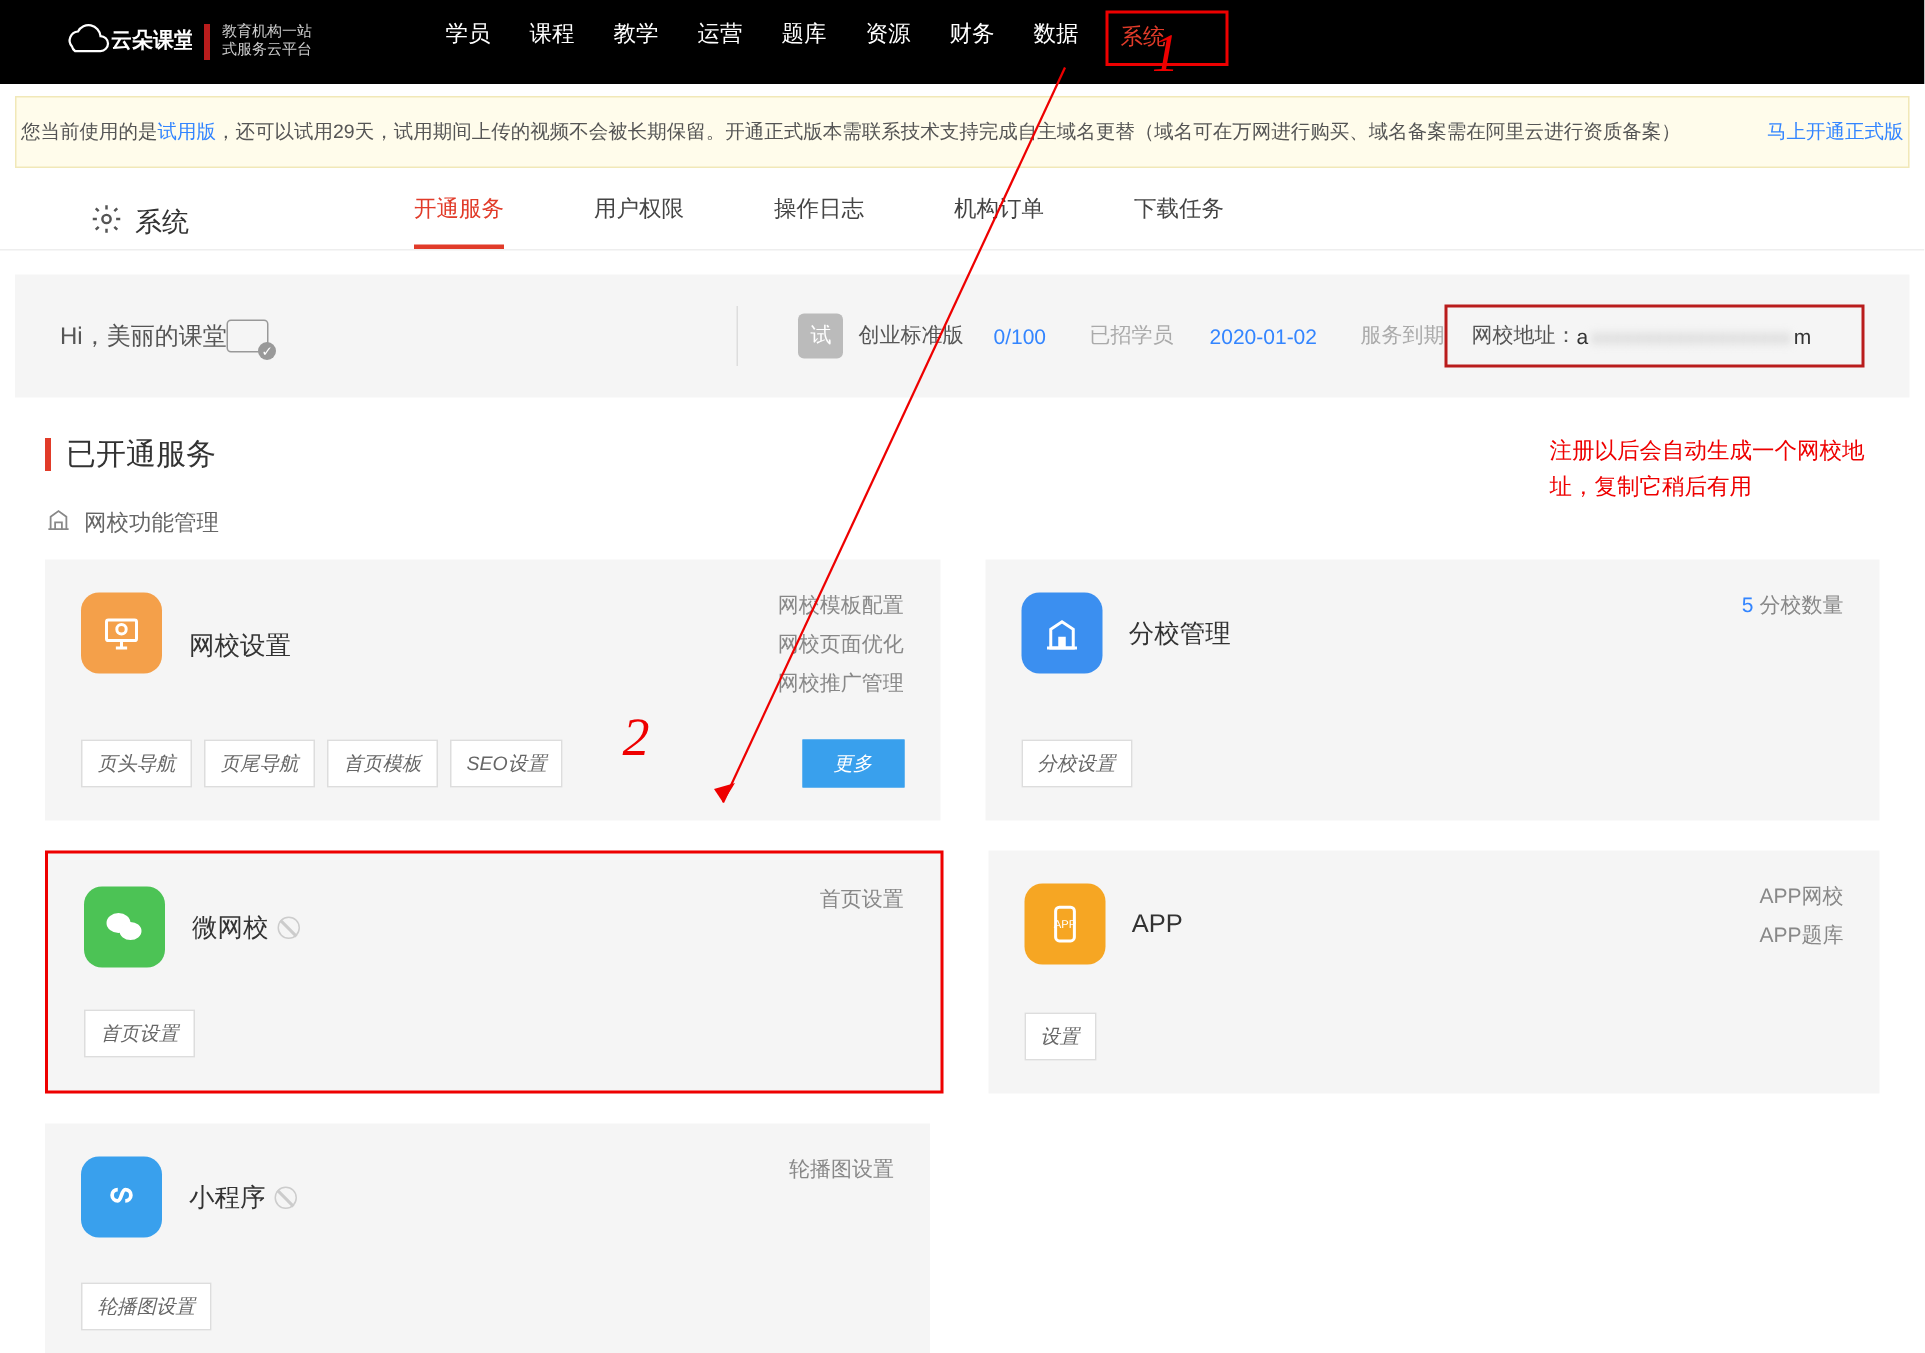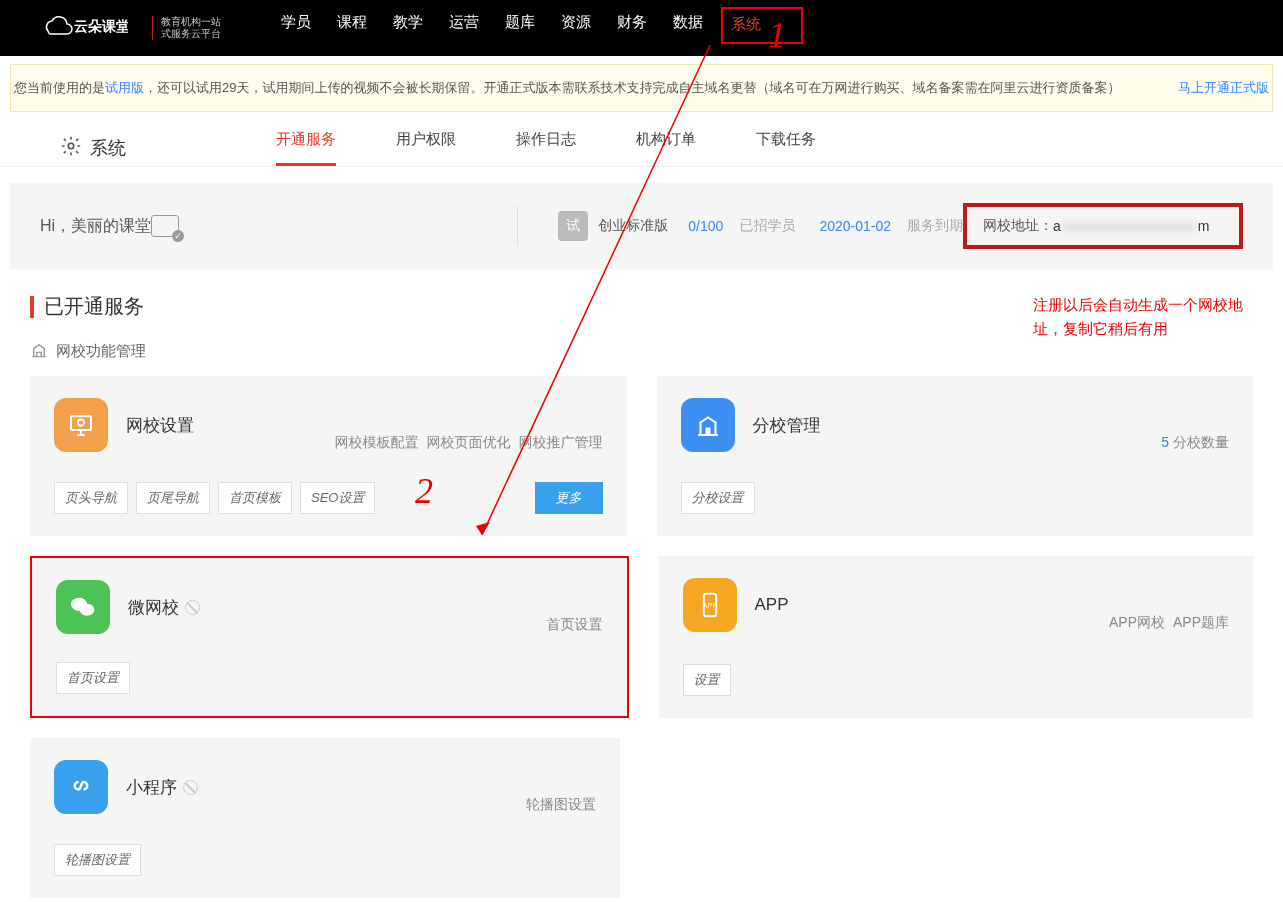--- a/index.html
+++ b/index.html
@@ -1,21 +1,21 @@
 <!DOCTYPE html>
 <html><head>
   <meta charset="utf-8">
   <style>
     * { margin:0; padding:0; box-sizing:border-box; }
     body { font-family:"Microsoft YaHei","PingFang SC",sans-serif; font-size:14px; color:#333; background:#fff; width:1283px; }
     .topbar { background:#000; height:56px; display:flex; align-items:center; padding:0 40px; }
-    .logo { display:flex; align-items:center; color:#fff; margin-right:60px;gap:16px; }
+    .logo { display:flex; align-items:center; color:#fff; margin-right:89px; }
     .logo-mark { display:flex; align-items:center; }
     .logo-mark svg { display:block; }
-    .logo-sub { font-size:10px; line-height:12px; color:#ccc; border-left:1px solid #b91c1c; padding-left:8px; margin-left:8px; }
+    .logo-sub { font-size:10px; line-height:12px; color:#ccc; border-left:4px solid #b91c1c; padding-left:8px; margin-left:8px; }
     .top-nav { display:flex; gap:26px; }
     .top-nav a { color:#fff; text-decoration:none; font-size:15px; cursor:pointer; }
     .top-nav a.active { color:#e13b29; }
     .hl-box { border:2px solid #e00; display:inline-block; padding:6px 40px 8px 8px; margin-left:-8px; margin-top:-6px; }
     .notice { background:#fffceb; border:1px solid #f1e8b8; padding:14px 3px; margin:8px 10px 0; color:#555; font-size:13px; display:flex; }
     .notice .trial { color:#3385ff; }
     .notice .cta { color:#3385ff; margin-left:auto; cursor:pointer; }
     .subnav { display:flex; align-items:center; padding:18px 60px 0; border-bottom:1px solid #eee; }
     .subnav-title { display:flex; align-items:center; gap:8px; font-size:18px; color:#333; margin-right:150px; }
     .sub-tabs { display:flex; gap:60px; }
@@ -23,40 +23,40 @@
     .sub-tab.active { color:#e13b29; border-bottom-color:#e13b29; }
     .infobar { background:#f5f5f5; margin:16px 10px 0; display:flex; align-items:center; padding:20px 30px; }
     .greet { display:flex; align-items:center; font-size:16px; color:#555; flex:1; }
     .id-icon { width:28px; height:22px; border:1.5px solid #999; border-radius:3px; position:relative; }
     .id-icon::after { content:"✓"; position:absolute; right:-6px; bottom:-6px; background:#999; color:#fff; font-size:9px; width:12px; height:12px; border-radius:50%; text-align:center; line-height:12px; }
     .sep { width:1px; height:40px; background:#ddd; margin:0 40px; }
     .plan { display:flex; align-items:center; gap:10px; }
     .plan-badge { width:30px; height:30px; background:#bbb; color:#fff; border-radius:4px; display:flex; align-items:center; justify-content:center; font-size:14px; }
     .plan-name { color:#555; }
     .plan-num { color:#3385ff; margin-left:10px; }
-    .plan-lbl { color:#aaa; margin-left:6px; }
+    .plan-lbl { color:#aaa; margin-left:19px; }
     .plan-date { color:#3385ff; margin-left:14px; }
-    .url-box { border:4px solid #b91c1c; padding:10px 16px; margin-left:auto; display:flex; align-items:center; min-width:280px;}
+    .url-box { border:2px solid #b91c1c; padding:10px 16px; margin-left:auto; display:flex; align-items:center; min-width:280px;}
     .url-lbl { color:#555; }
     .url-val { color:#bbb; filter:blur(3px); margin:0 2px;}
     .section { padding:24px 30px 0; }
     .sec-title { display:flex; align-items:center; gap:10px; margin-bottom:20px; }
     .sec-bar { width:4px; height:22px; background:#e13b29; }
     .sec-txt { font-size:20px; color:#333; }
     .red-note { color:#e00; font-size:15px; line-height:24px; margin-left:auto; text-align:left; width:220px;}
     .subhead { display:flex; align-items:center; gap:8px; color:#666; font-size:15px; margin:0 30px 14px; }
     .cards { display:flex; gap:30px; padding:0 30px 20px; }
     .card { background:#f5f5f5; padding:22px 24px; position:relative; flex:1; min-height:160px; display:flex; flex-direction:column; }
     .card.hl { border:2px solid #e00; }
     .card-top { display:flex; }
     .card-icon { width:54px; height:54px; border-radius:12px; display:flex; align-items:center; justify-content:center; }
     .card-title { font-size:17px; color:#333; margin-left:18px; display:flex; align-items:center; gap:6px; }
     .ban { width:15px; height:15px; border:1.5px solid #ccc; border-radius:50%; position:relative; display:inline-block; }
     .ban::after { content:""; position:absolute; width:15px; height:1.5px; background:#ccc; top:6px; left:-1px; transform:rotate(45deg);}
-    .card-links { margin-left:auto; display:flex; flex-direction:row; gap:8px; align-items:flex-end;}
+    .card-links { margin-left:auto; display:flex; flex-direction:column; gap:8px; align-items:flex-end;}
     .card-links a { color:#888; font-size:14px; cursor:pointer; }
     .card-links .num { color:#3385ff; margin-right:4px; }
     .card-foot { margin-top:auto; display:flex; gap:8px; padding-top:28px;font-style:italic;}
     .chip { border:1px solid #ddd; background:#fff; color:#666; font-size:13px; padding:6px 10px; cursor:pointer; }
     .chip.primary { background:#39a0ed; color:#fff; border-color:#39a0ed; padding:6px 20px; margin-left:auto;}
     .half-row .card { max-width:590px; }
     .overlay { position:absolute; left:0; top:0; pointer-events:none; }
     .red-num { position:absolute; color:#e00; font-size:36px; font-family:cursive; font-style:italic; }
     svg.arrow { position:absolute; }
   </style>

